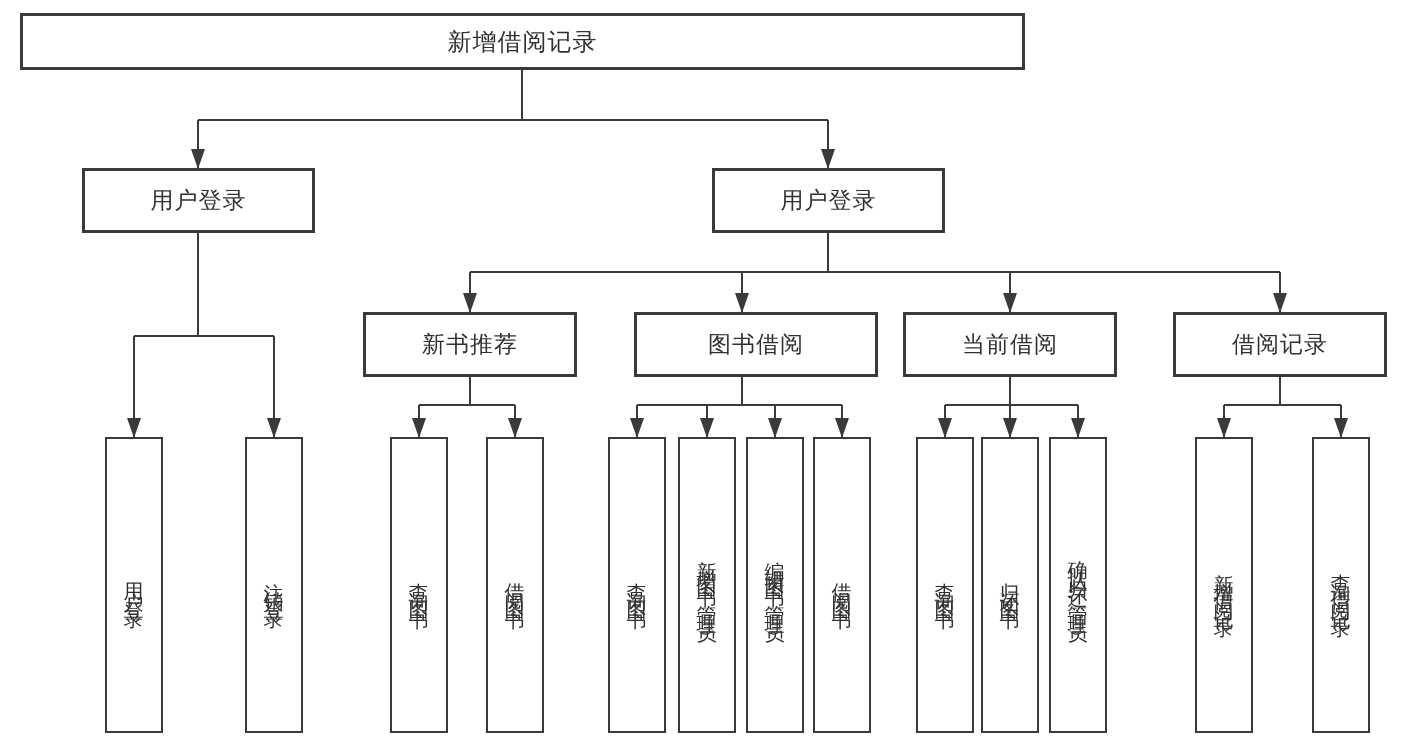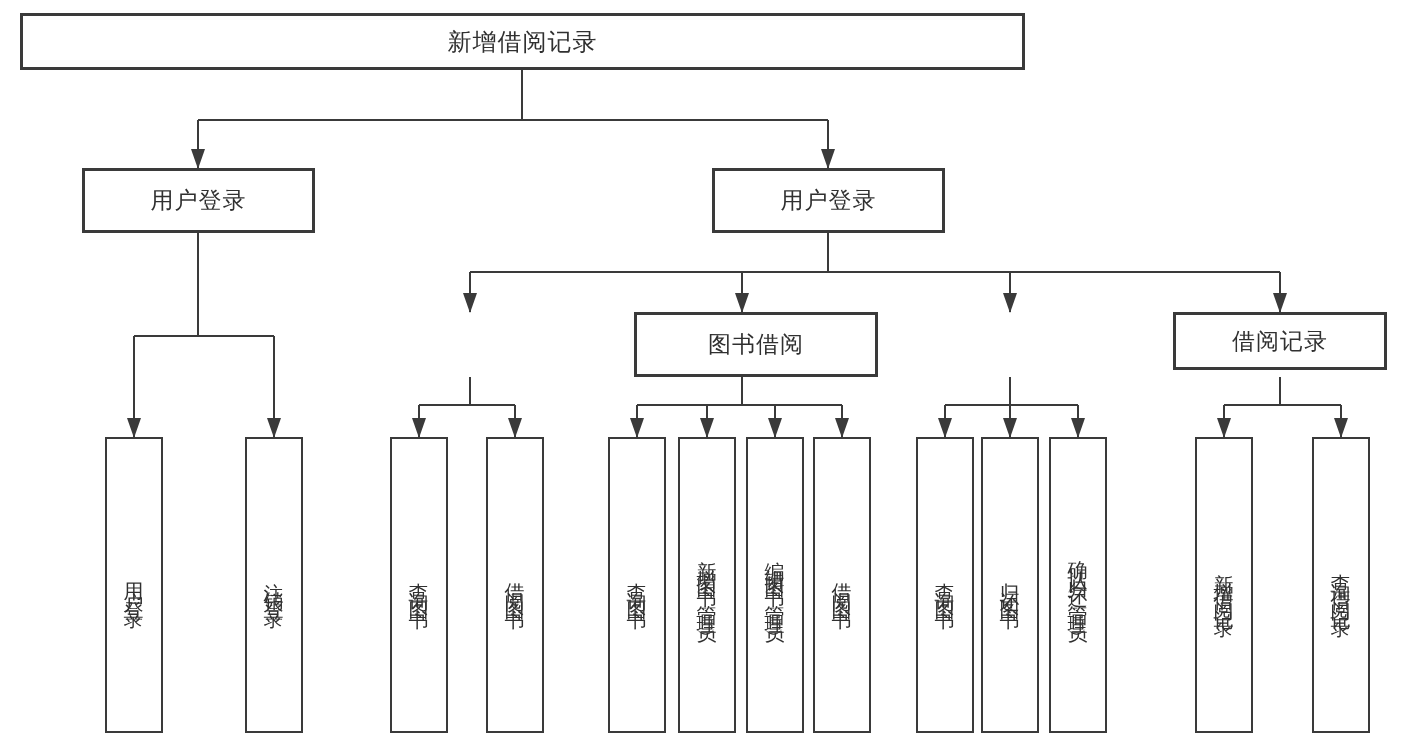--- a/index.html
+++ b/index.html
@@ -105,22 +105,24 @@
     <path class="wire" d="M1280,377 V405 M1224,405 H1341"></path>
     <path class="wire" d="M1224,405 V437" marker-end="url(#arrow)"></path>
     <path class="wire" d="M1341,405 V437" marker-end="url(#arrow)"></path>
   </svg>
 
   <div class="node root" style="left:20px; top:13px; width:1005px; height:57px">新增借阅记录</div>
 
   <div class="node" style="left:82px; top:168px; width:233px; height:65px">用户登录</div>
   <div class="node" style="left:712px; top:168px; width:233px; height:65px">用户登录</div>
 
+  <div class="node" style="left:363px; top:312px; width:214px; height:65px">新书推荐</div>
   <div class="node" style="left:634px; top:312px; width:244px; height:65px">图书借阅</div>
-  <div class="node" style="left:1173px; top:312px; width:214px; height:58px">借阅记录</div>
+  <div class="node" style="left:903px; top:312px; width:214px; height:65px">当前借阅</div>
+  <div class="node" style="left:1173px; top:312px; width:214px; height:65px">借阅记录</div>
 
   <div class="node leaf" style="left:105px; top:437px; width:58px; height:296px">用户登录</div>
   <div class="node leaf" style="left:245px; top:437px; width:58px; height:296px">注销登录</div>
 
   <div class="node leaf" style="left:390px; top:437px; width:58px; height:296px">查询图书</div>
   <div class="node leaf" style="left:486px; top:437px; width:58px; height:296px">借阅图书</div>
 
   <div class="node leaf" style="left:608px; top:437px; width:58px; height:296px">查询图书</div>
   <div class="node leaf" style="left:678px; top:437px; width:58px; height:296px">新增图书（管理员）</div>
   <div class="node leaf" style="left:746px; top:437px; width:58px; height:296px">编辑图书（管理员）</div>

